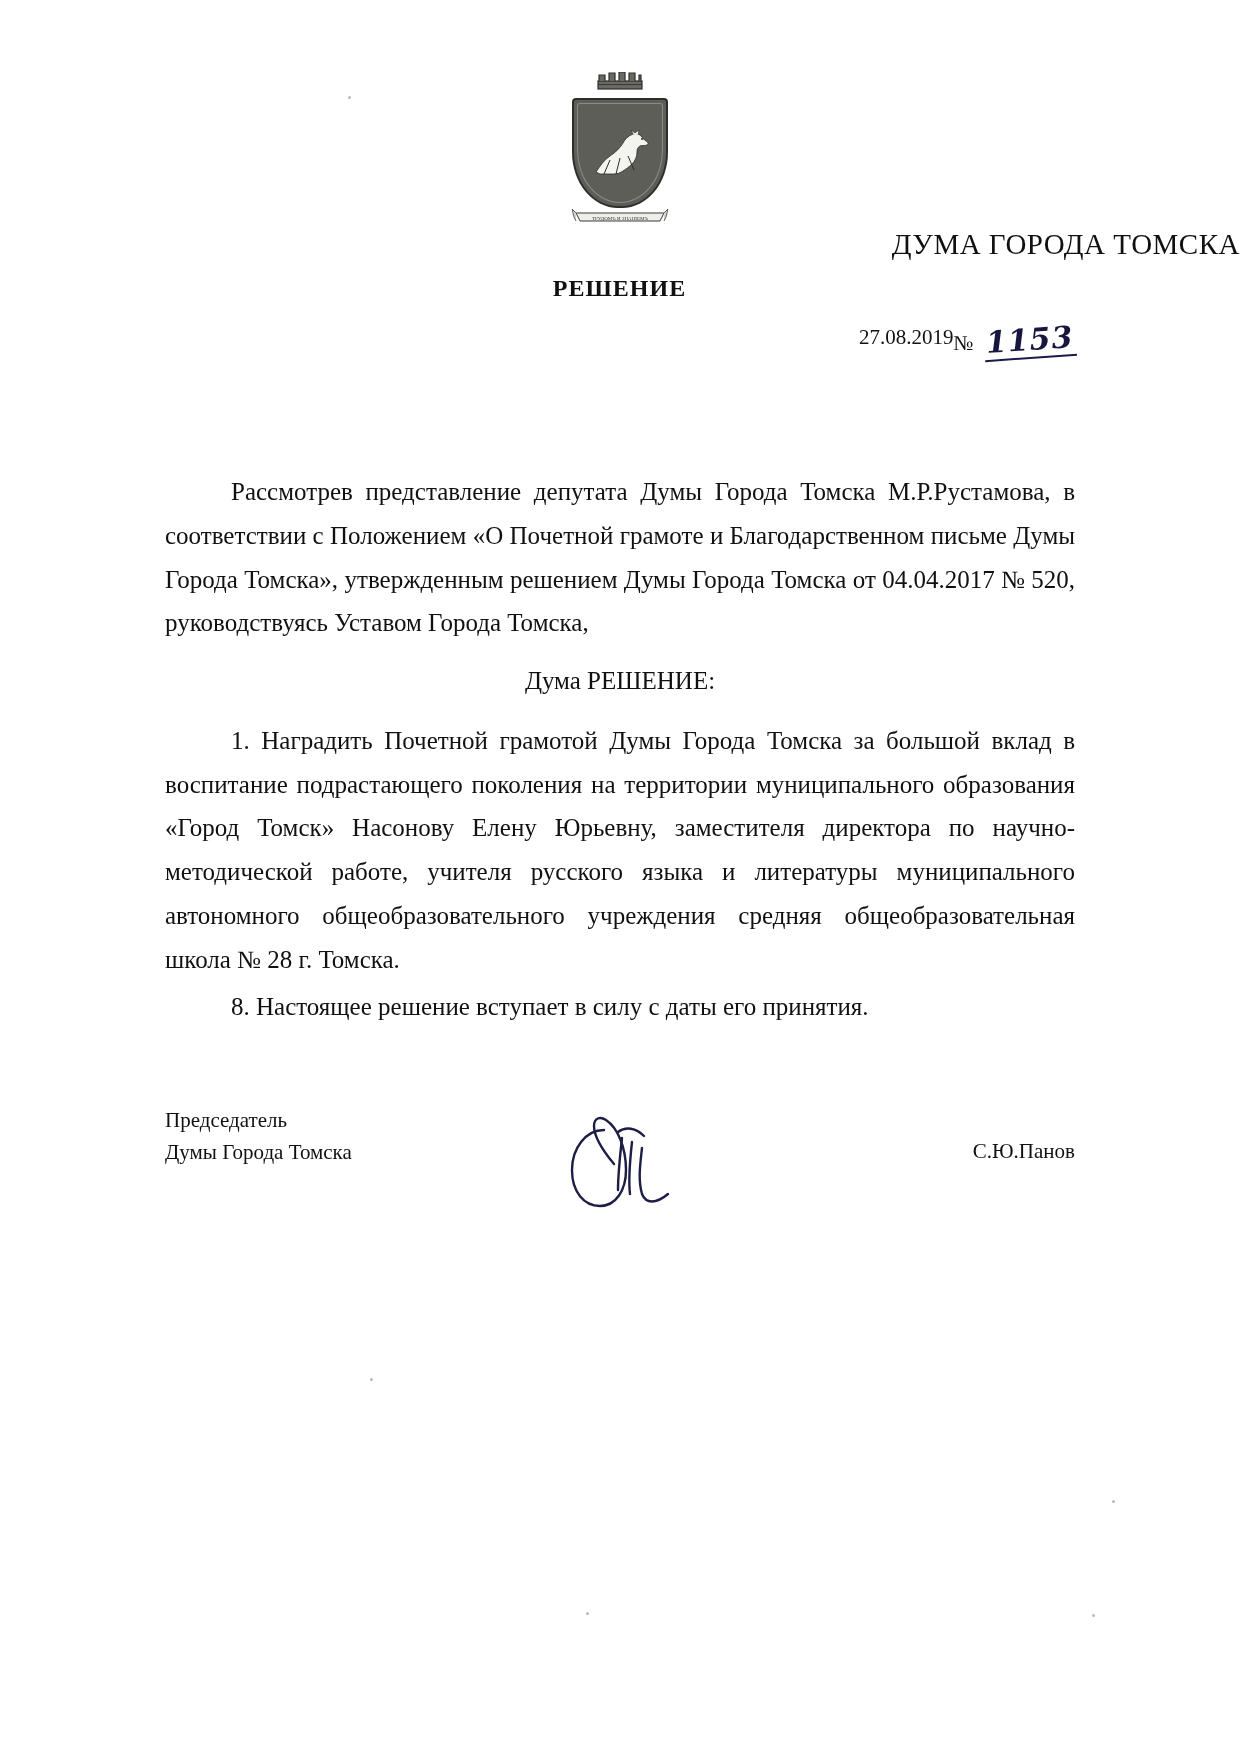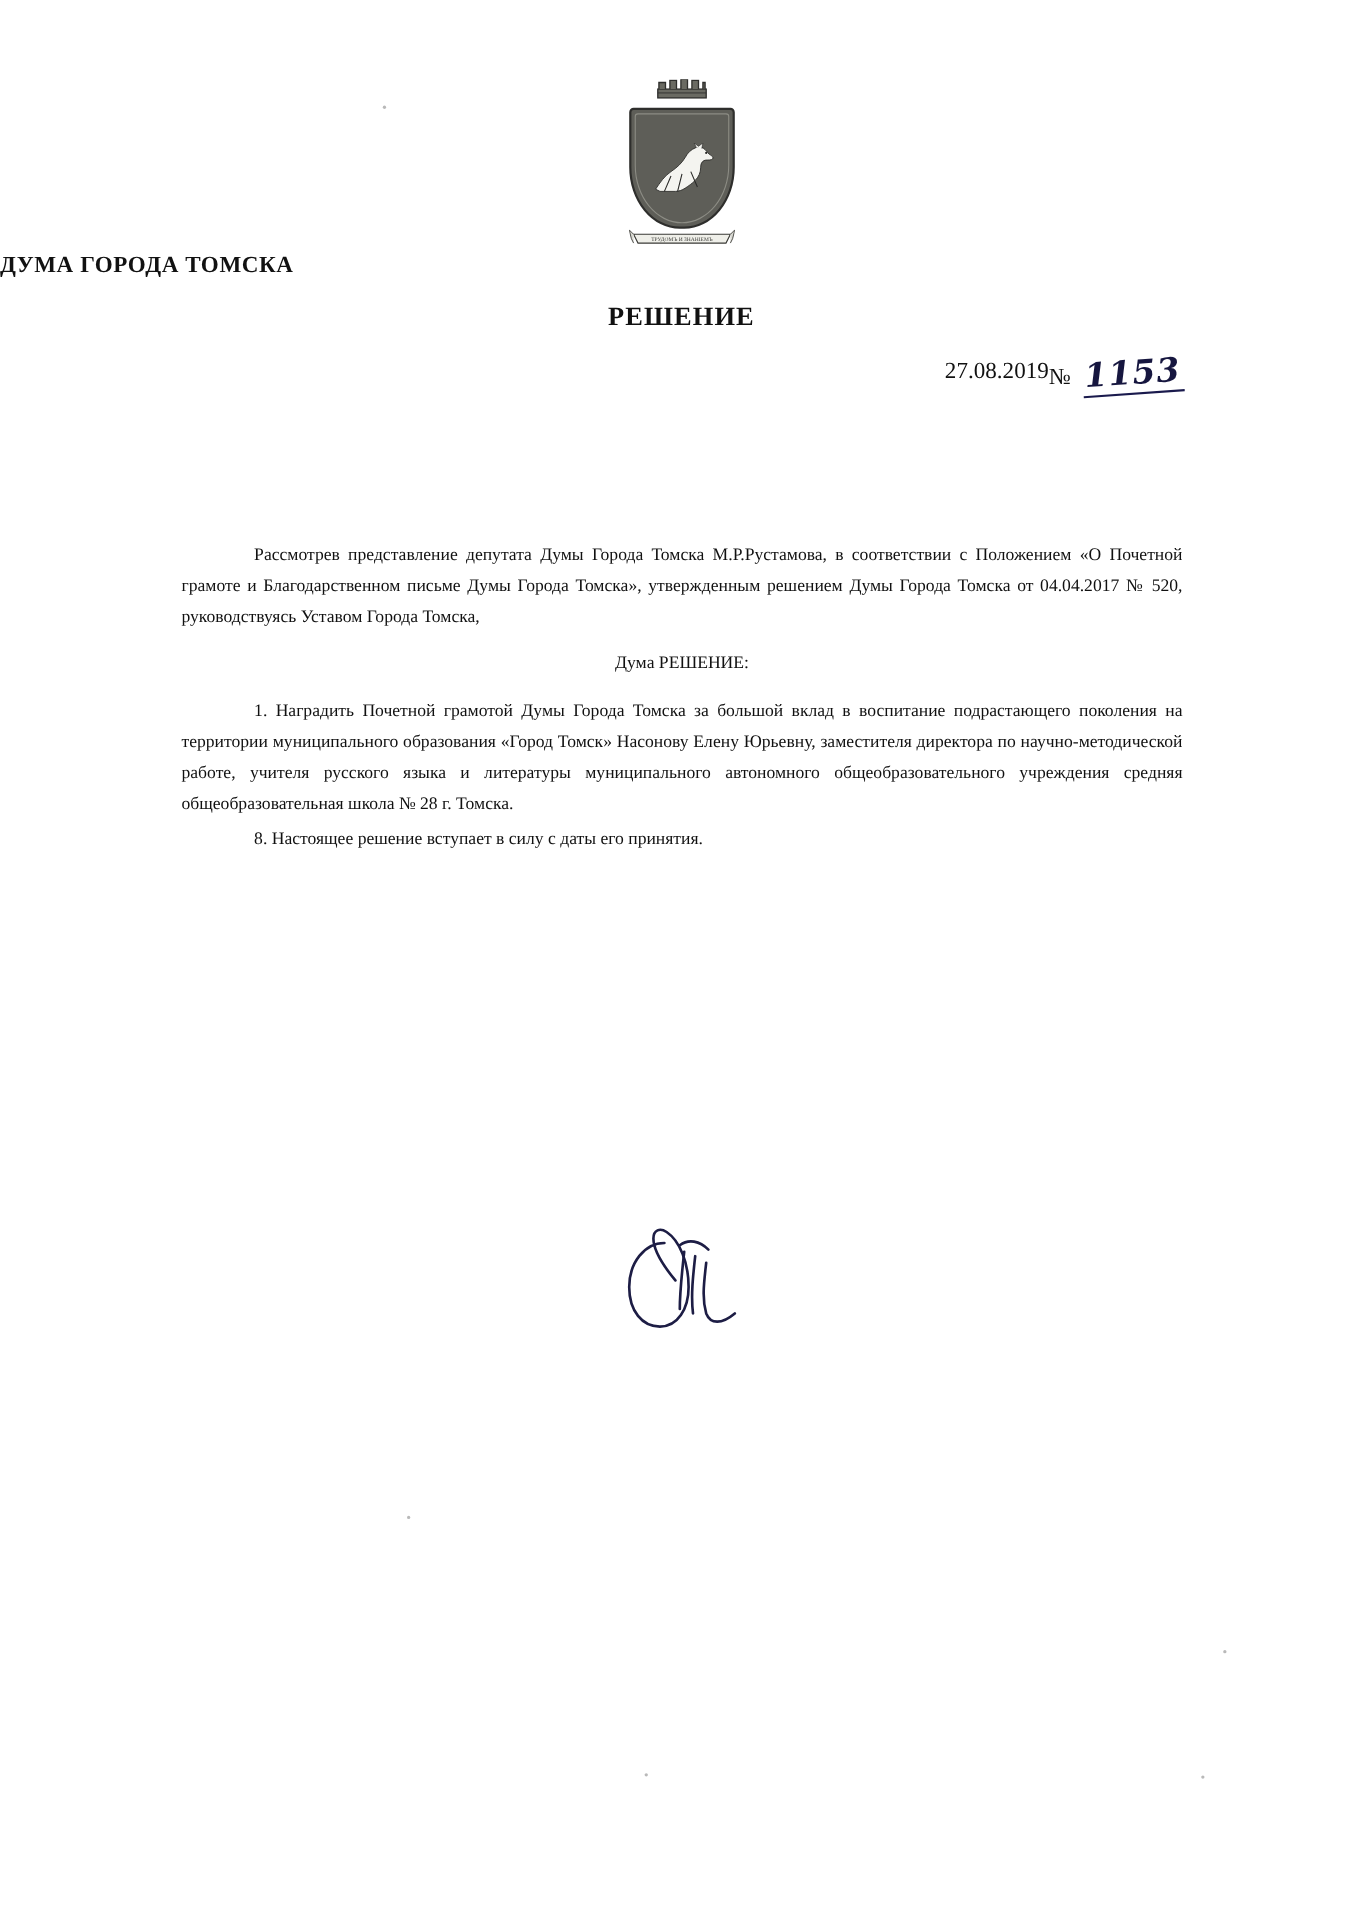--- a/index.html
+++ b/index.html
@@ -79,23 +79,23 @@
     width: 96px;
     height: 20px;
   }
 
   
   .org-title {
     position: absolute;
     top: 228px;
     left: 0;
     right: 0;
-    text-align: left;
-    font-weight: bold;
-    font-size: 21px;
+    text-align: right;
+    font-weight: normal;
+    font-size: 29px;
     letter-spacing: 0.5px;
   }
   .doc-type {
     position: absolute;
     top: 275px;
     left: 0;
     right: 1px;
     text-align: center;
     font-weight: bold;
     font-size: 24px;
@@ -142,24 +142,24 @@
     font-weight: bold;
     font-size: 21px;
     line-height: 1.45;
     text-align: justify;
     text-align-last: left;
   }
 
   
   .body {
     position: absolute;
-    top: 491px;
+    top: 470px;
     left: 165px;
     width: 910px;
-    font-size: 16px;
+    font-size: 25px;
     line-height: 1.75;
   }
   .body p {
     margin: 0 0 4px 0;
     text-align: justify;
     text-indent: 66px;
   }
   .body p.center {
     text-align: center;
     text-indent: 0;
@@ -247,20 +247,27 @@
   </div>
 
 
   <div class="body">
     <p>Рассмотрев представление депутата Думы Города Томска М.Р.Рустамова, в соответствии с Положением «О Почетной грамоте и Благодарственном письме Думы Города Томска», утвержденным решением Думы Города Томска от 04.04.2017 № 520, руководствуясь Уставом Города Томска,</p>
     <p class="center">Дума РЕШЕНИЕ:</p>
     <p>1. Наградить Почетной грамотой Думы Города Томска за большой вклад в воспитание подрастающего поколения на территории муниципального образования «Город Томск» Насонову Елену Юрьевну, заместителя директора по научно-методической работе, учителя русского языка и литературы муниципального автономного общеобразовательного учреждения средняя общеобразовательная школа № 28 г. Томска.</p>
     <p class="tight">8. Настоящее решение вступает в силу с даты его принятия.</p>
   </div>
 
+  <div class="sign-block">
+    <div class="sign-left">
+      <div>Председатель</div>
+      <div>Думы Города Томска</div>
+    </div>
+    <div class="sign-right">С.Ю.Панов</div>
+  </div>
 
   <svg class="signature-mark" viewBox="0 0 140 120" aria-hidden="true">
     <g fill="none" stroke="currentColor" stroke-width="2.4" stroke-linecap="round">
       <path d="M44 22 C26 22 12 40 12 62 C12 84 24 98 40 98 C56 98 66 82 66 62 C66 40 58 20 46 12 C40 8 34 10 34 18 C34 30 44 44 54 56"></path>
       <path d="M62 30 C60 48 58 66 58 82"></path>
       <path d="M72 34 C70 52 68 70 70 86"></path>
       <path d="M82 40 C80 58 78 72 82 86 C86 96 96 96 108 86"></path>
       <path d="M58 24 C66 18 76 20 84 28"></path>
     </g>
   </svg>

